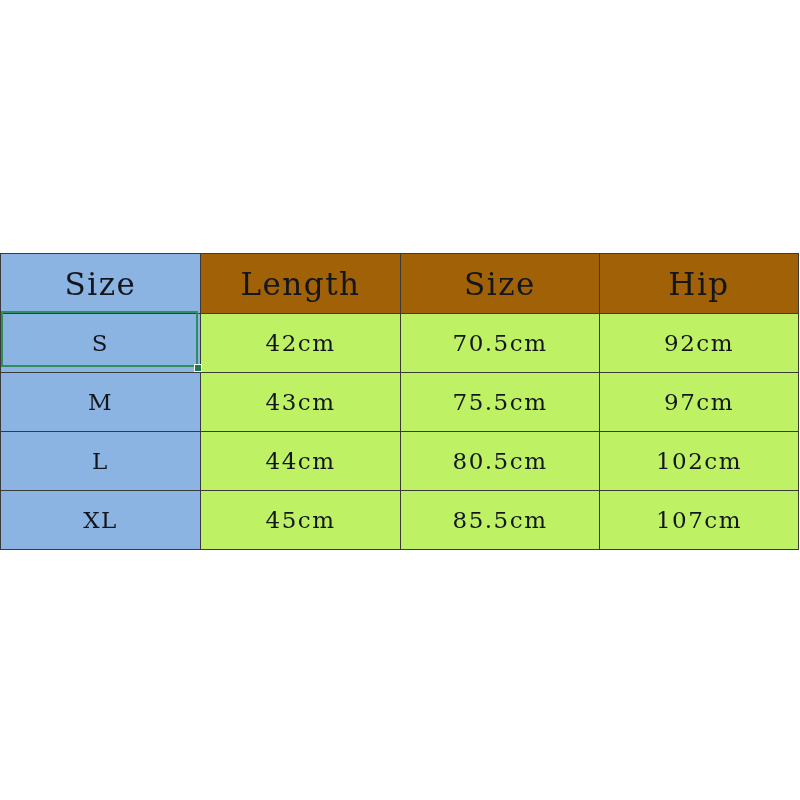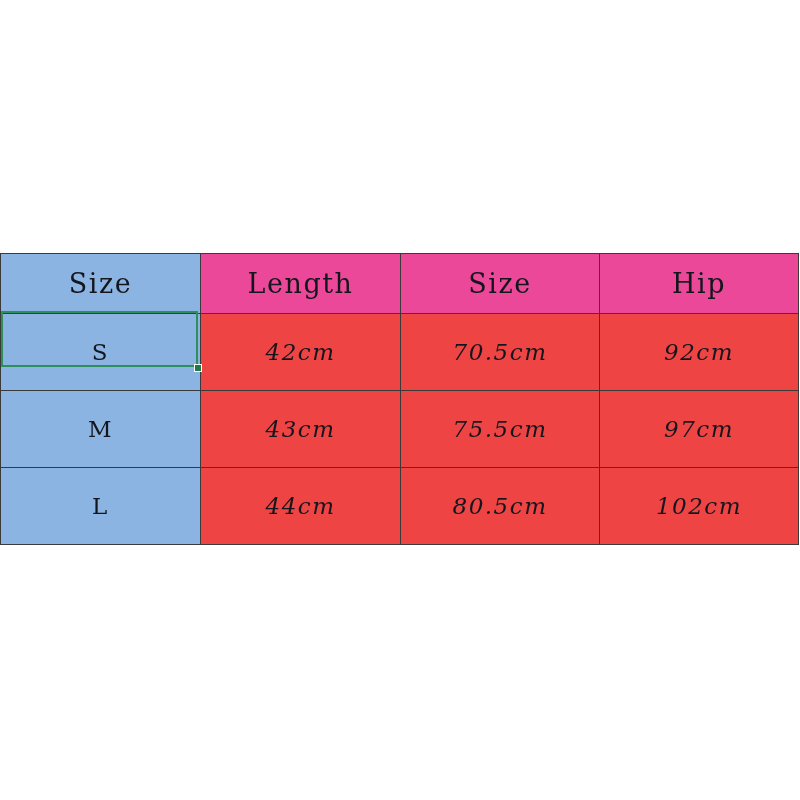--- a/index.html
+++ b/index.html
@@ -55,40 +55,39 @@
     font-weight: normal;
     color: #14161d;
     font-size: 23px;
     letter-spacing: 1.5px;
     font-family: "DejaVu Serif", "Liberation Serif", serif;
     height: 58px;
   }
 
   table.size-chart thead th {
     height: 59px;
-    font-size: 27px;
+    font-size: 31px;
   }
 
   th.hdr-size {
     background: #8cb4e3;
     color: #14202e;
   }
   th.hdr-metric {
-    background: #ec4899;
+    background: #a16207;
     color: #2a1414;
   }
 
   td.cell-size {
     background: #8cb4e3;
     color: #14202e;
   }
   td.cell-value {
-    background: #ef4444;
+    background: #bef264;
     color: #14161d;
-    font-style: italic;
   }
 
   
   #selection-highlight {
     position: absolute;
     left: 1px;
     top: 58px;
     width: 197px;
     height: 56px;
     border: 2.2px solid #2f8f5b;
@@ -144,20 +143,26 @@
           <td class="cell-value">43cm</td>
           <td class="cell-value">75.5cm</td>
           <td class="cell-value">97cm</td>
         </tr>
         <tr>
           <td class="cell-size">L</td>
           <td class="cell-value">44cm</td>
           <td class="cell-value">80.5cm</td>
           <td class="cell-value">102cm</td>
         </tr>
+        <tr>
+          <td class="cell-size">XL</td>
+          <td class="cell-value">45cm</td>
+          <td class="cell-value">85.5cm</td>
+          <td class="cell-value">107cm</td>
+        </tr>
       </tbody>
     </table>
 
     <div id="selection-highlight"></div>
     <div id="selection-handle"></div>
 
   </div>
 
 </div>
 

